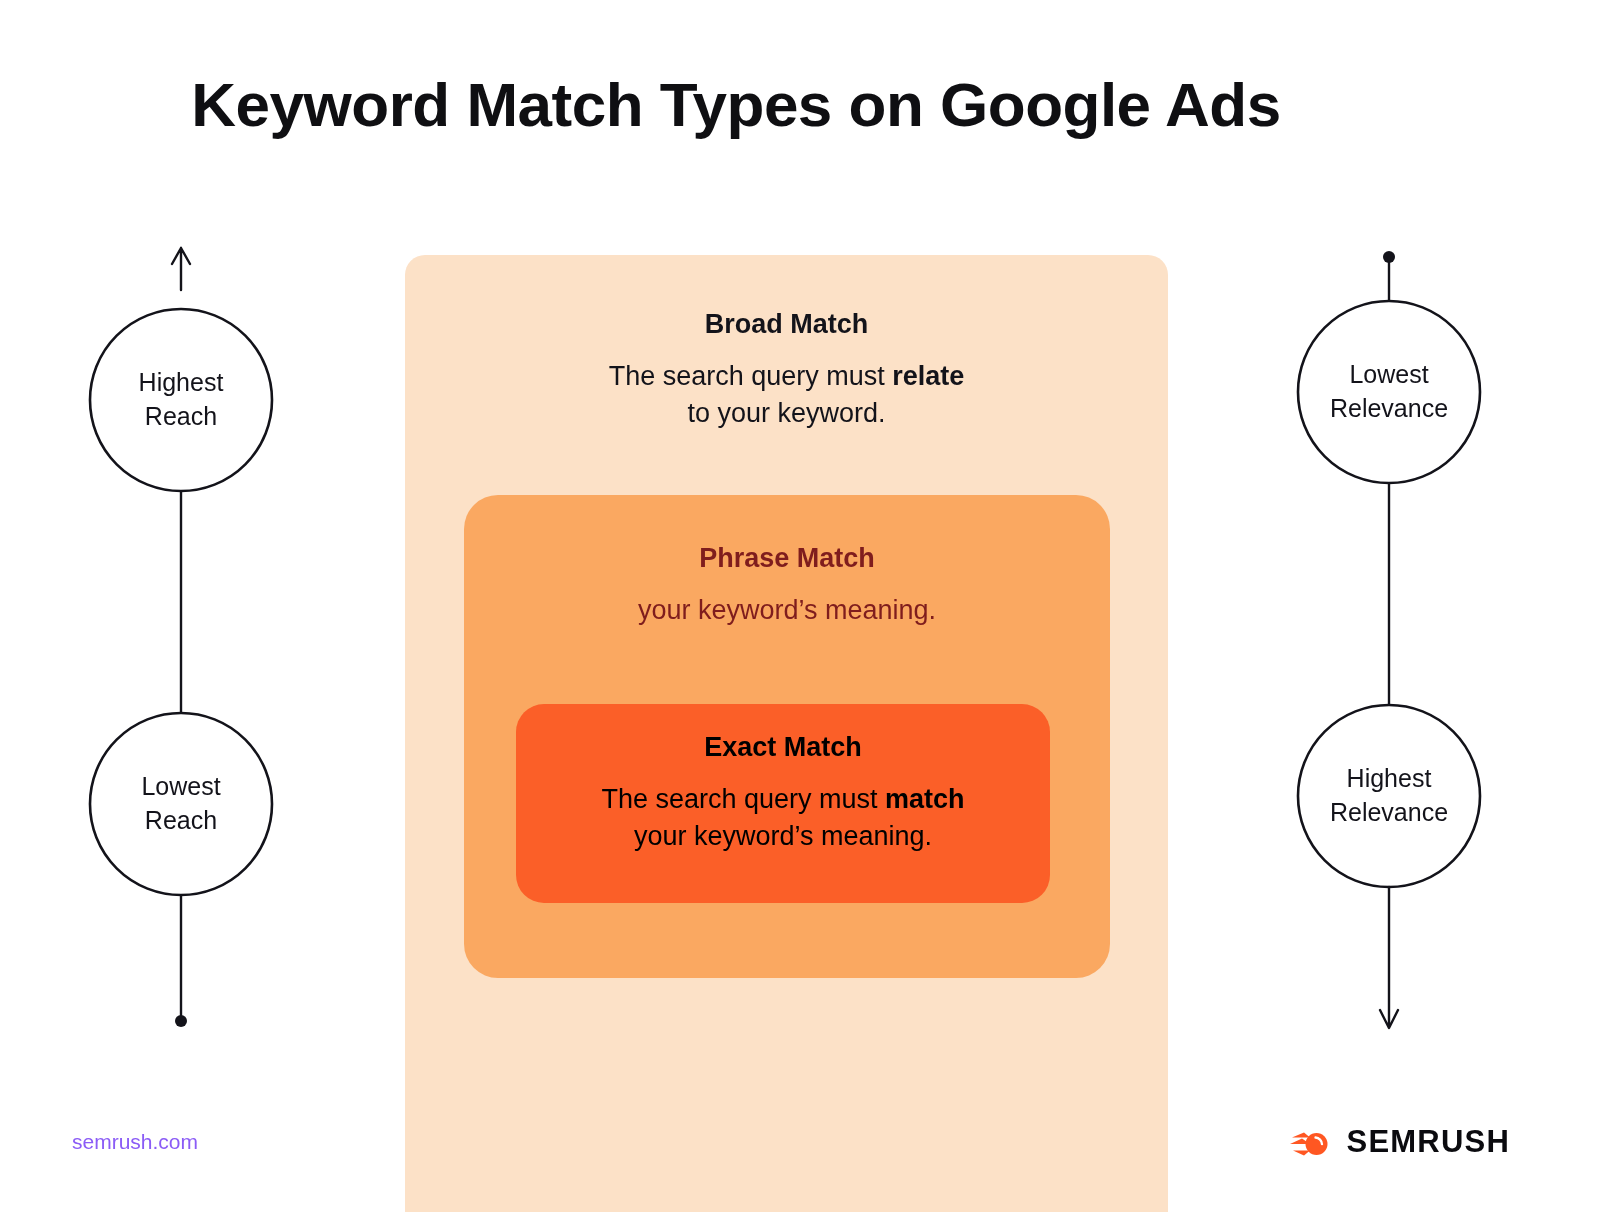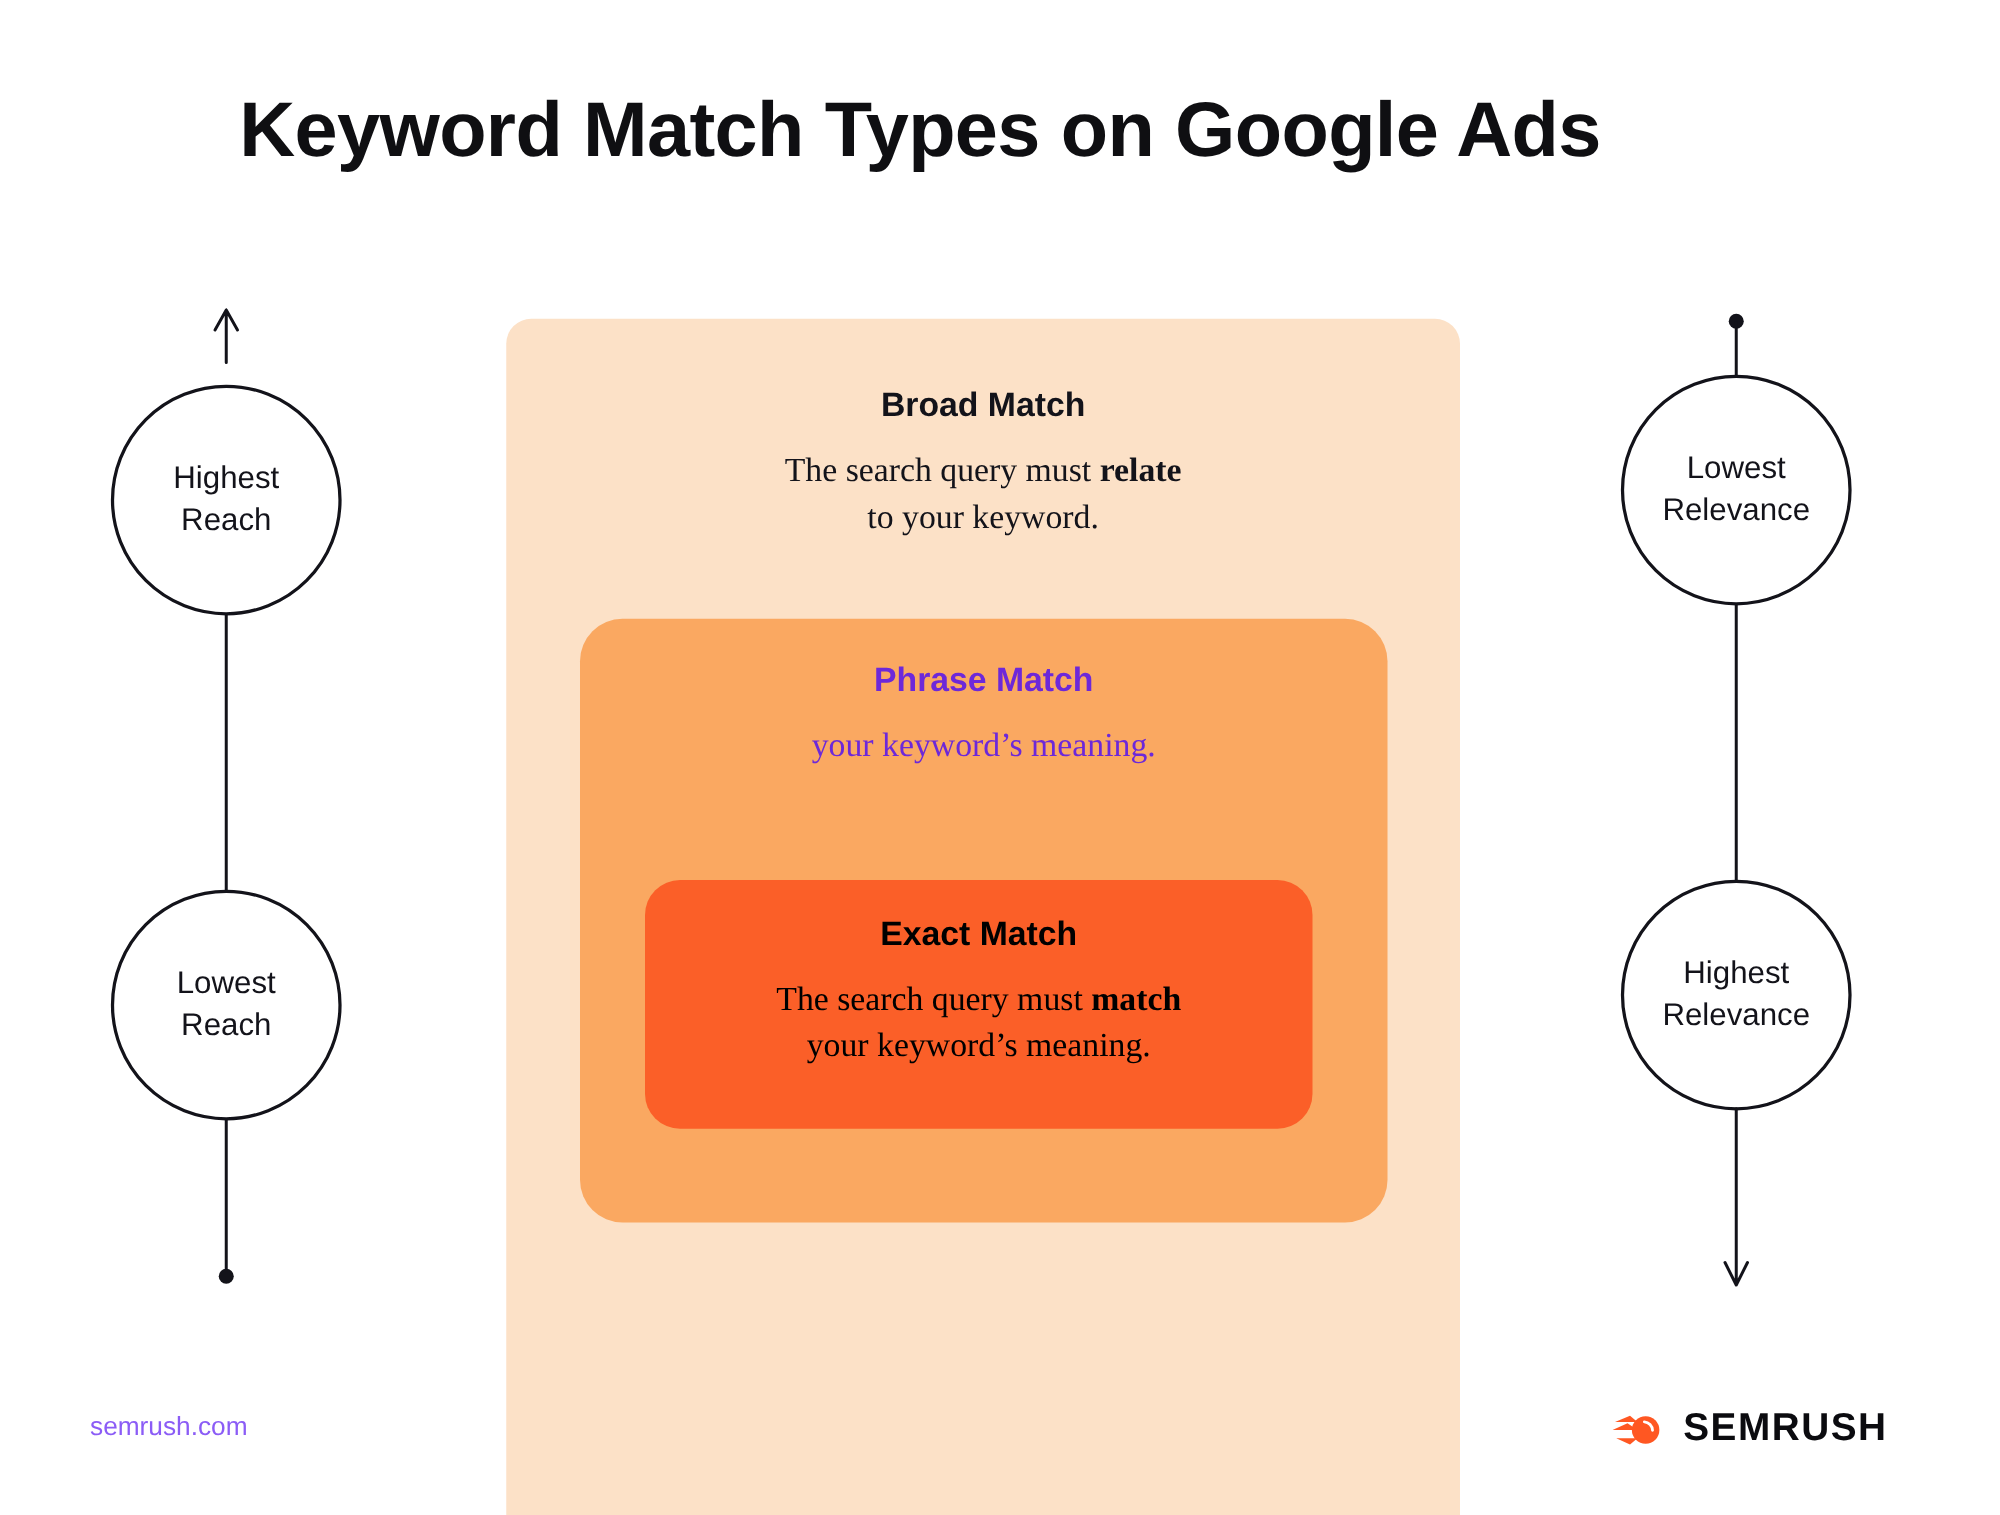--- a/index.html
+++ b/index.html
@@ -67,26 +67,25 @@
     font-size: 27px;
     font-weight: 700;
     letter-spacing: 0px;
   }
   .box-body {
     text-align: center;
     font-size: 27px;
     font-weight: 400;
     line-height: 1.38;
     margin-top: 18px;
-    font-family: Liberation Serif, serif;
   }
   .box-body b { font-weight: 700; }
 
   .box-outer > .txt-outer { padding-top: 54px; color: #13131a; }
-  .box-middle > .txt-middle { padding-top: 34px; color: #6d28d9; }
+  .box-middle > .txt-middle { padding-top: 48px; color: #7f1d1d; }
   .box-inner  > .txt-inner  { padding-top: 28px; color: #000000; }
 
   
   .axis {
     position: absolute;
     top: 240px;
     width: 220px;
     height: 800px;
   }
   .axis.left  { left: 71px; }

